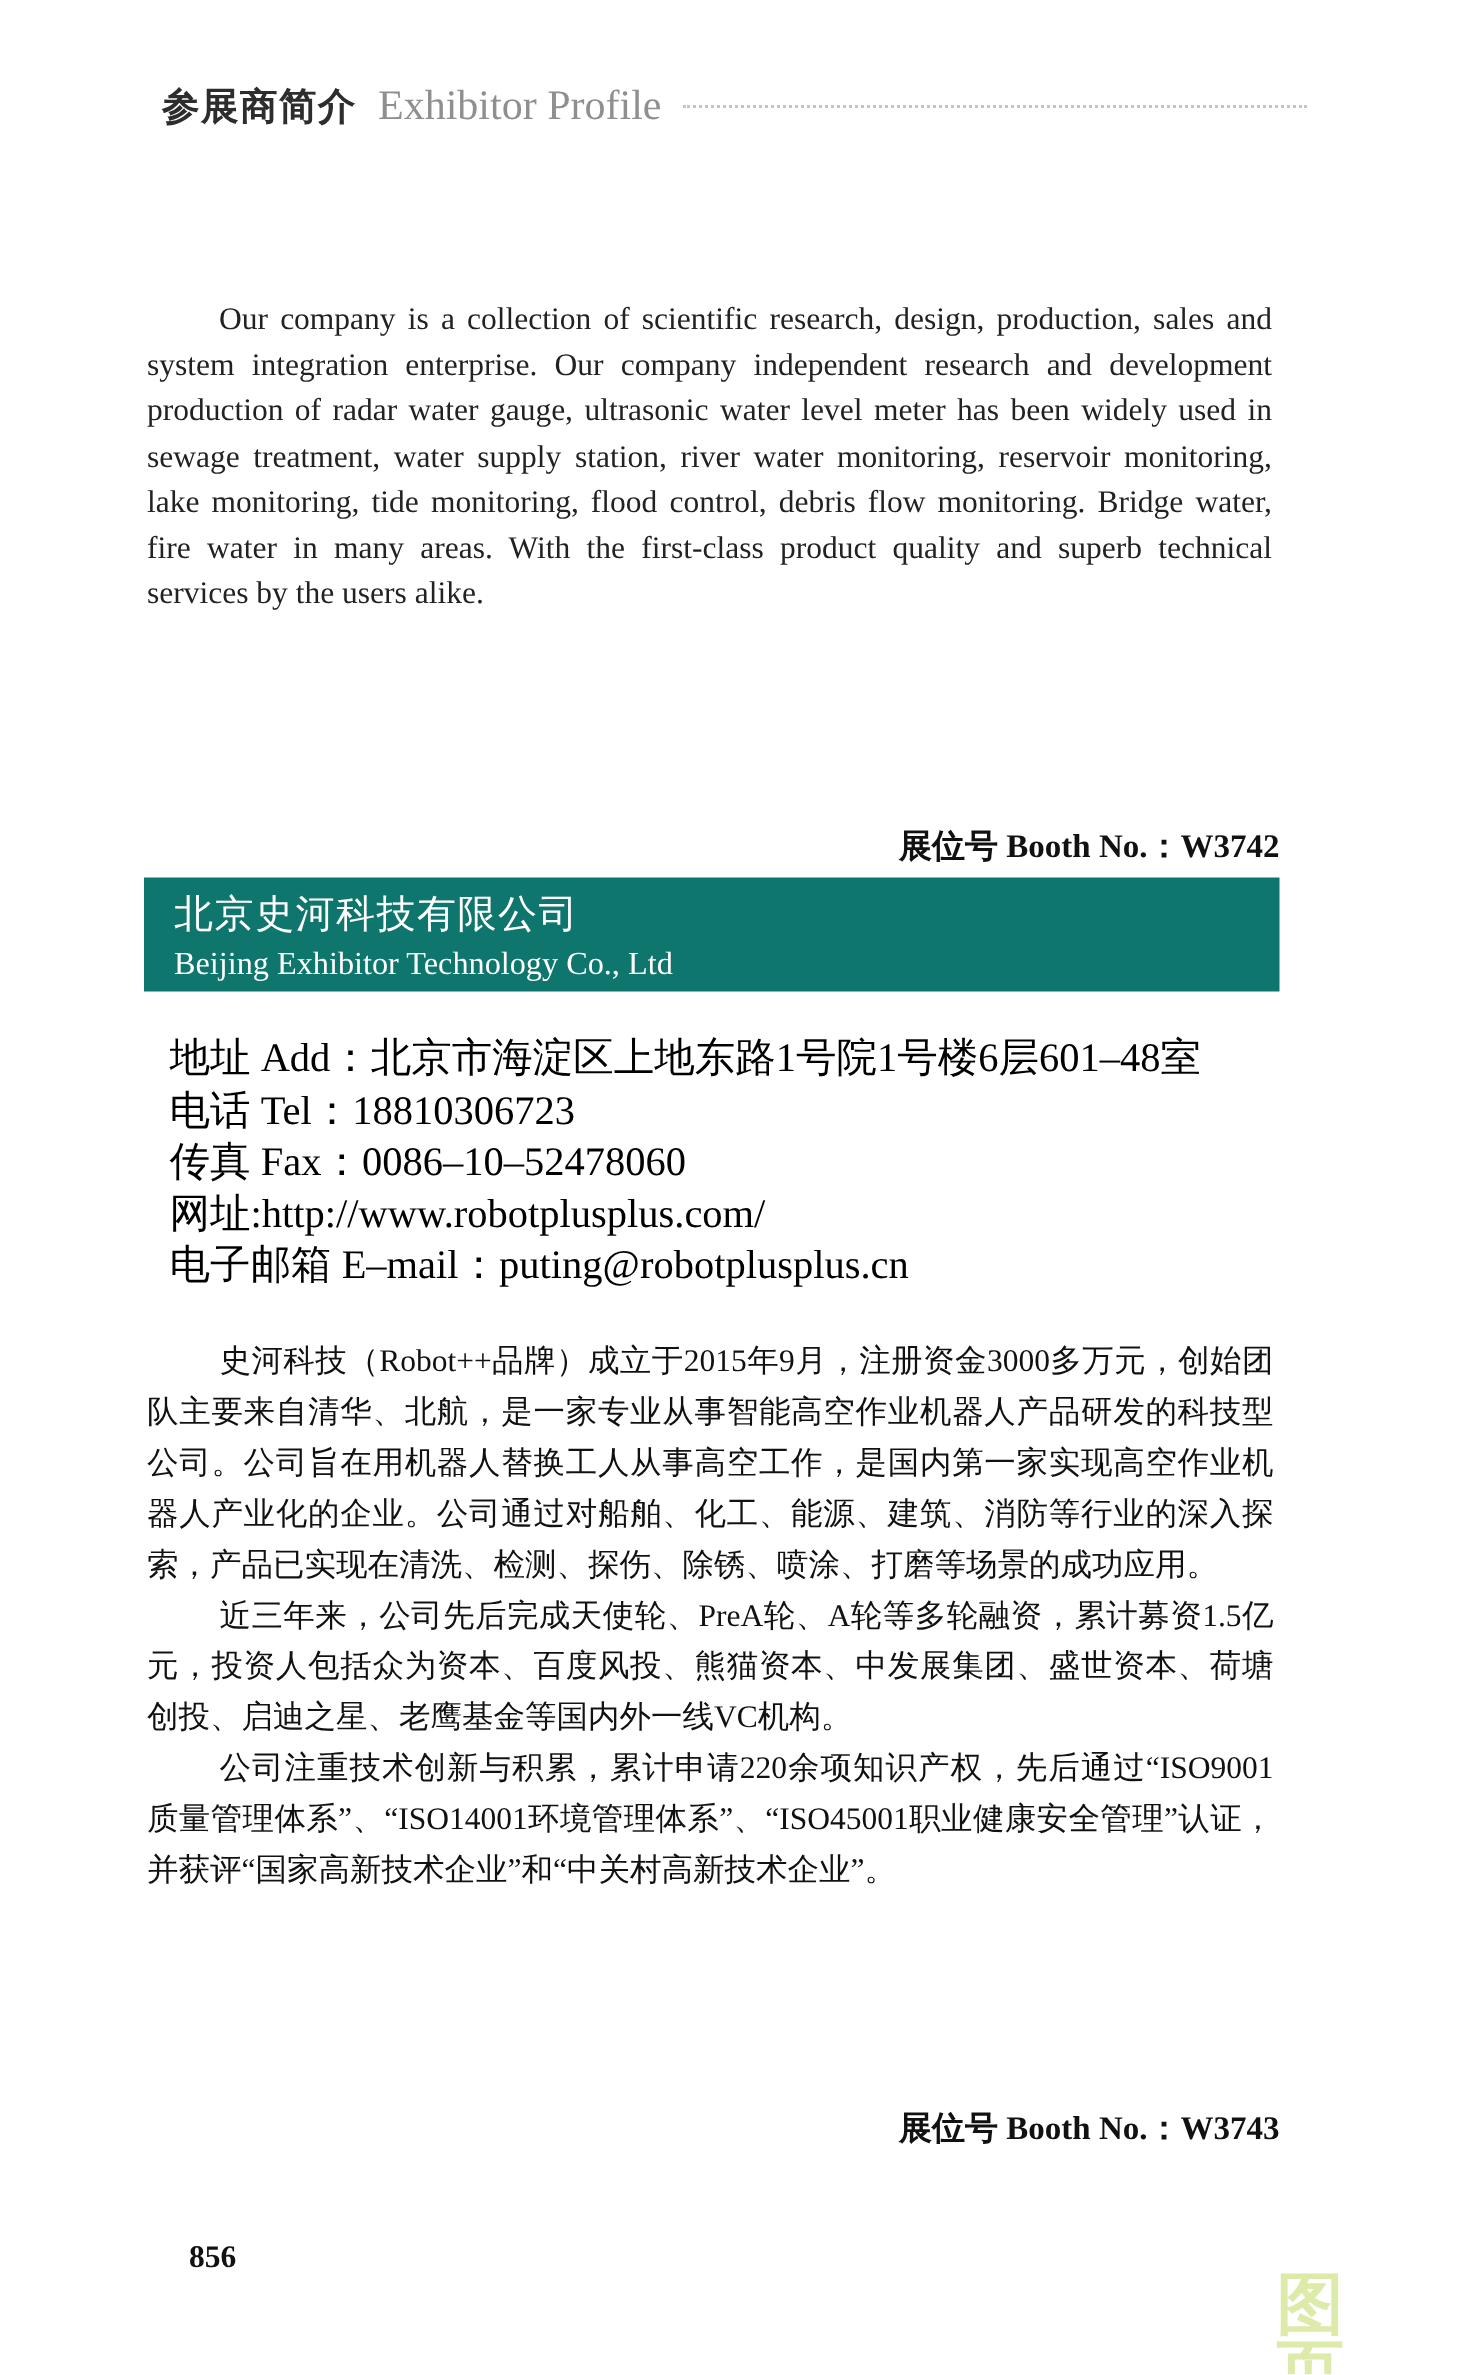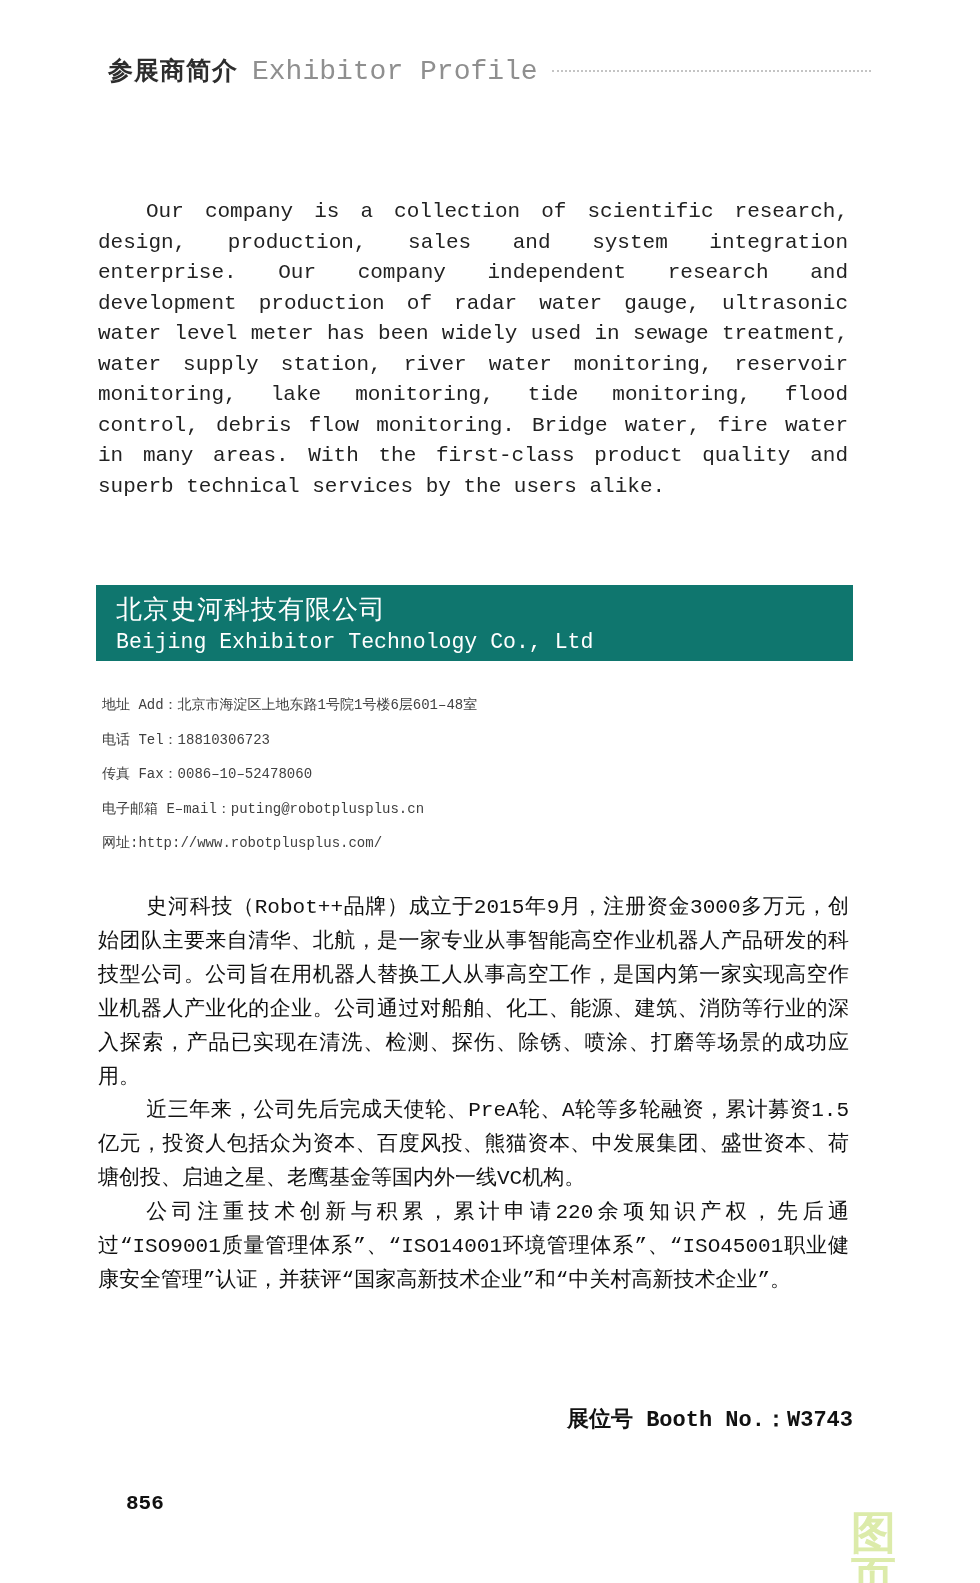--- a/index.html
+++ b/index.html
@@ -2,21 +2,21 @@
 <html><head>
 <meta charset="utf-8">
 <style>
   * { margin: 0; padding: 0; box-sizing: border-box; }
   html, body { background: #ffffff; }
   .page {
     position: relative;
     width: 909px;
     height: 1583px;
     background: #ffffff;
-    font-family: Liberation Mono, monospace;
+    font-family: Liberation Serif, serif;
     color: #1f1f1f;
     overflow: hidden;
   }
 
   
   .header {
     position: absolute;
     top: 54px; left: 108px; right: 38px;
     display: flex;
     align-items: baseline;
@@ -73,24 +73,24 @@
     flex-direction: column;
     justify-content: center;
     padding-left: 20px;
   }
   .company-name-zh { font-size: 26px; letter-spacing: 1px; }
   .company-name-en { font-size: 21.5px; margin-top: 3px; }
 
   
   .contact {
     position: absolute;
-    top: 688px; left: 102px; width: 755px;
-    font-size: 14px;
+    top: 688px; left: 113px; width: 755px;
+    font-size: 27px;
     line-height: 34.5px;
-    color: #404040;
+    color: #000000;
   }
 
   
   .profile-zh {
     position: absolute;
     top: 891px; left: 98px; width: 751px;
     font-size: 21px;
     line-height: 33.9px;
     text-align: justify;
     color: #111111;
@@ -131,32 +131,33 @@
 <div class="page">
 
   <div class="header">
     <span class="header-title-zh">参展商简介</span>
     <span class="header-title-en">Exhibitor Profile</span>
     <span class="header-rule"></span>
   </div>
 
   <p class="intro-en">Our company is a collection of scientific research, design, production, sales and system integration enterprise. Our company independent research and development production of radar water gauge, ultrasonic water level meter has been widely used in sewage treatment, water supply station, river water monitoring, reservoir monitoring, lake monitoring, tide monitoring, flood control, debris flow monitoring. Bridge water, fire water in many areas. With the first-class product quality and superb technical services by the users alike.</p>
 
+  <div class="booth-line booth-top">展位号 Booth No.：W3742</div>
 
   <div class="company-banner">
     <div class="company-name-zh">北京史河科技有限公司</div>
     <div class="company-name-en">Beijing Exhibitor Technology Co., Ltd</div>
   </div>
 
   <div class="contact">
     <div>地址 Add：北京市海淀区上地东路1号院1号楼6层601–48室</div>
     <div>电话 Tel：18810306723</div>
     <div>传真 Fax：0086–10–52478060</div>
+    <div>网址:http://www.robotplusplus.com/</div>
     <div>电子邮箱 E–mail：puting@robotplusplus.cn</div>
-    <div>网址:http://www.robotplusplus.com/</div>
   </div>
 
   <div class="profile-zh">
     <p>史河科技（Robot++品牌）成立于2015年9月，注册资金3000多万元，创始团队主要来自清华、北航，是一家专业从事智能高空作业机器人产品研发的科技型公司。公司旨在用机器人替换工人从事高空工作，是国内第一家实现高空作业机器人产业化的企业。公司通过对船舶、化工、能源、建筑、消防等行业的深入探索，产品已实现在清洗、检测、探伤、除锈、喷涂、打磨等场景的成功应用。</p>
     <p>近三年来，公司先后完成天使轮、PreA轮、A轮等多轮融资，累计募资1.5亿元，投资人包括众为资本、百度风投、熊猫资本、中发展集团、盛世资本、荷塘创投、启迪之星、老鹰基金等国内外一线VC机构。</p>
     <p>公司注重技术创新与积累，累计申请220余项知识产权，先后通过“ISO9001质量管理体系”、“ISO14001环境管理体系”、“ISO45001职业健康安全管理”认证，并获评“国家高新技术企业”和“中关村高新技术企业”。</p>
   </div>
 
   <div class="booth-line booth-bottom">展位号 Booth No.：W3743</div>
 

